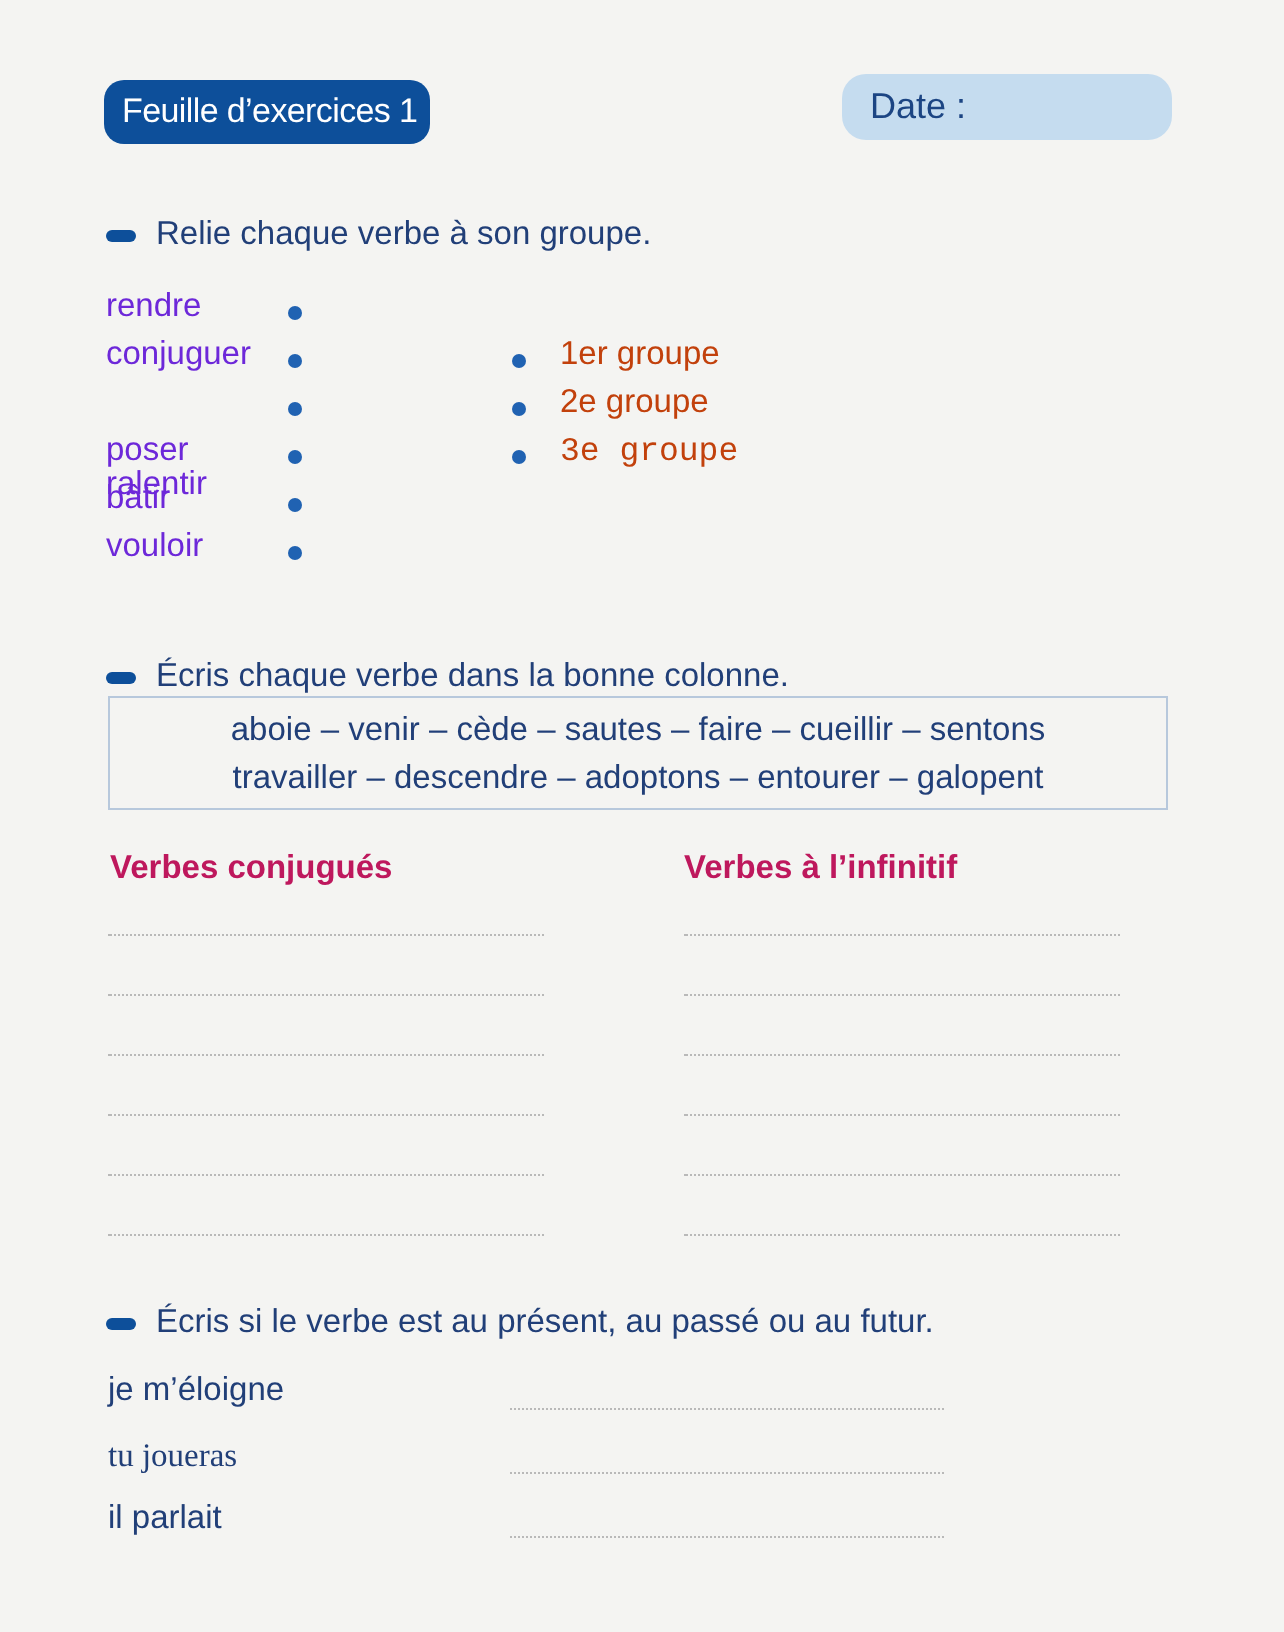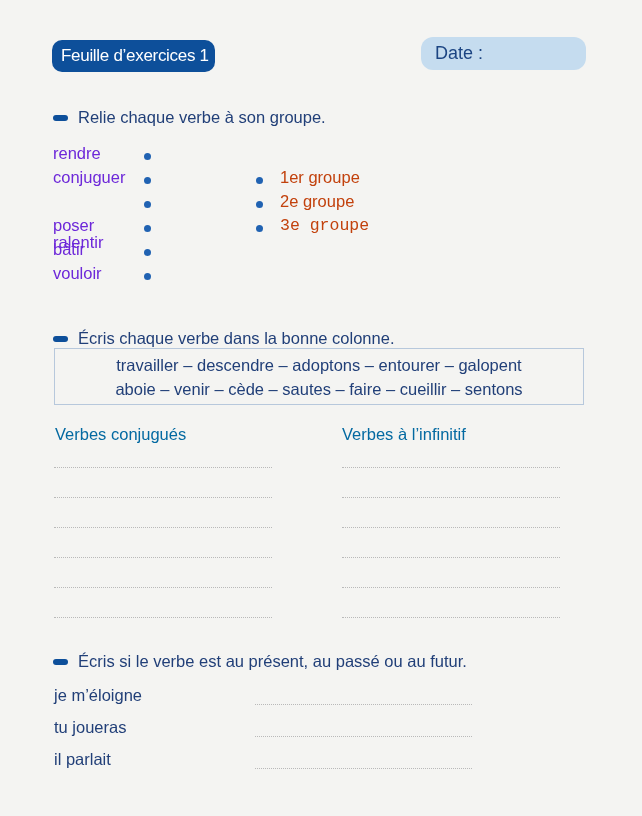--- a/index.html
+++ b/index.html
@@ -29,21 +29,21 @@
     background: #0d4f9a; margin-right: 10px;
   }
   .verb { font-size: 16.5px; color: #6d28d9; left: 53px; }
   .dot { width: 7px; height: 7px; border-radius: 50%; background: #2062b2; }
   .group { font-size: 16.5px; color: #c2410c; left: 280px; }
   .wordbox {
     left: 54px; top: 348px; width: 530px; height: 57px;
     border: 1px solid #b7c8dc; box-sizing: border-box;
     text-align: center; font-size: 16.5px; line-height: 24px; padding-top: 4px;
   }
-  .col-head { font-size: 16.5px; font-weight: normal; color: #0369a1; }
+  .col-head { font-size: 16.5px; font-weight: bold; color: #be185d; }
   .dotline { height: 0; border-bottom: 1.5px dotted #b9b9b9; }
   .sentence { font-size: 16.5px; color: #213f78; left: 54px; }
 </style>
 </head>
 <body>
 
 <div class="abs title-pill">Feuille d’exercices  1</div>
 <div class="abs date-pill">
   <span>Date :</span>
 </div>
@@ -74,22 +74,22 @@
 <div class="abs group" style="top:168px;">1er groupe</div>
 <div class="abs group" style="top:192px;">2e groupe</div>
 <div class="abs group" style="top:216px;font-family:Liberation Mono, monospace;">3e groupe</div>
 
 <div class="abs instr" style="left:53px; top:329px;">
   <span class="dash"></span>
   <span>Écris chaque verbe dans la bonne colonne.</span>
 </div>
 
 <div class="abs wordbox">
+  <div>aboie – venir – cède – sautes – faire – cueillir – sentons</div>
   <div>travailler – descendre – adoptons – entourer – galopent</div>
-  <div>aboie – venir – cède – sautes – faire – cueillir – sentons</div>
 </div>
 
 <div class="abs col-head" style="left:55px; top:425px;">Verbes conjugués</div>
 <div class="abs col-head" style="left:342px; top:425px;">Verbes à l’infinitif</div>
 
 <div class="abs dotline" style="left:54px; top:467px; width:218px;"></div>
 <div class="abs dotline" style="left:54px; top:497px; width:218px;"></div>
 <div class="abs dotline" style="left:54px; top:527px; width:218px;"></div>
 <div class="abs dotline" style="left:54px; top:557px; width:218px;"></div>
 <div class="abs dotline" style="left:54px; top:587px; width:218px;"></div>
@@ -101,18 +101,18 @@
 <div class="abs dotline" style="left:342px; top:557px; width:218px;"></div>
 <div class="abs dotline" style="left:342px; top:587px; width:218px;"></div>
 <div class="abs dotline" style="left:342px; top:617px; width:218px;"></div>
 
 <div class="abs instr" style="left:53px; top:652px;">
   <span class="dash"></span>
   <span>Écris si le verbe est au présent, au passé ou au futur.</span>
 </div>
 
 <div class="abs sentence" style="top:686px;">je m’éloigne</div>
-<div class="abs sentence" style="top:718px;">tu joueras</div>
+<div class="abs sentence" style="top:718px;font-family:Liberation Serif, serif;">tu joueras</div>
 <div class="abs sentence" style="top:750px;">il parlait</div>
 
 <div class="abs dotline" style="left:255px; top:704px; width:217px;"></div>
 <div class="abs dotline" style="left:255px; top:736px; width:217px;"></div>
 <div class="abs dotline" style="left:255px; top:768px; width:217px;"></div>
 
 </body></html>

